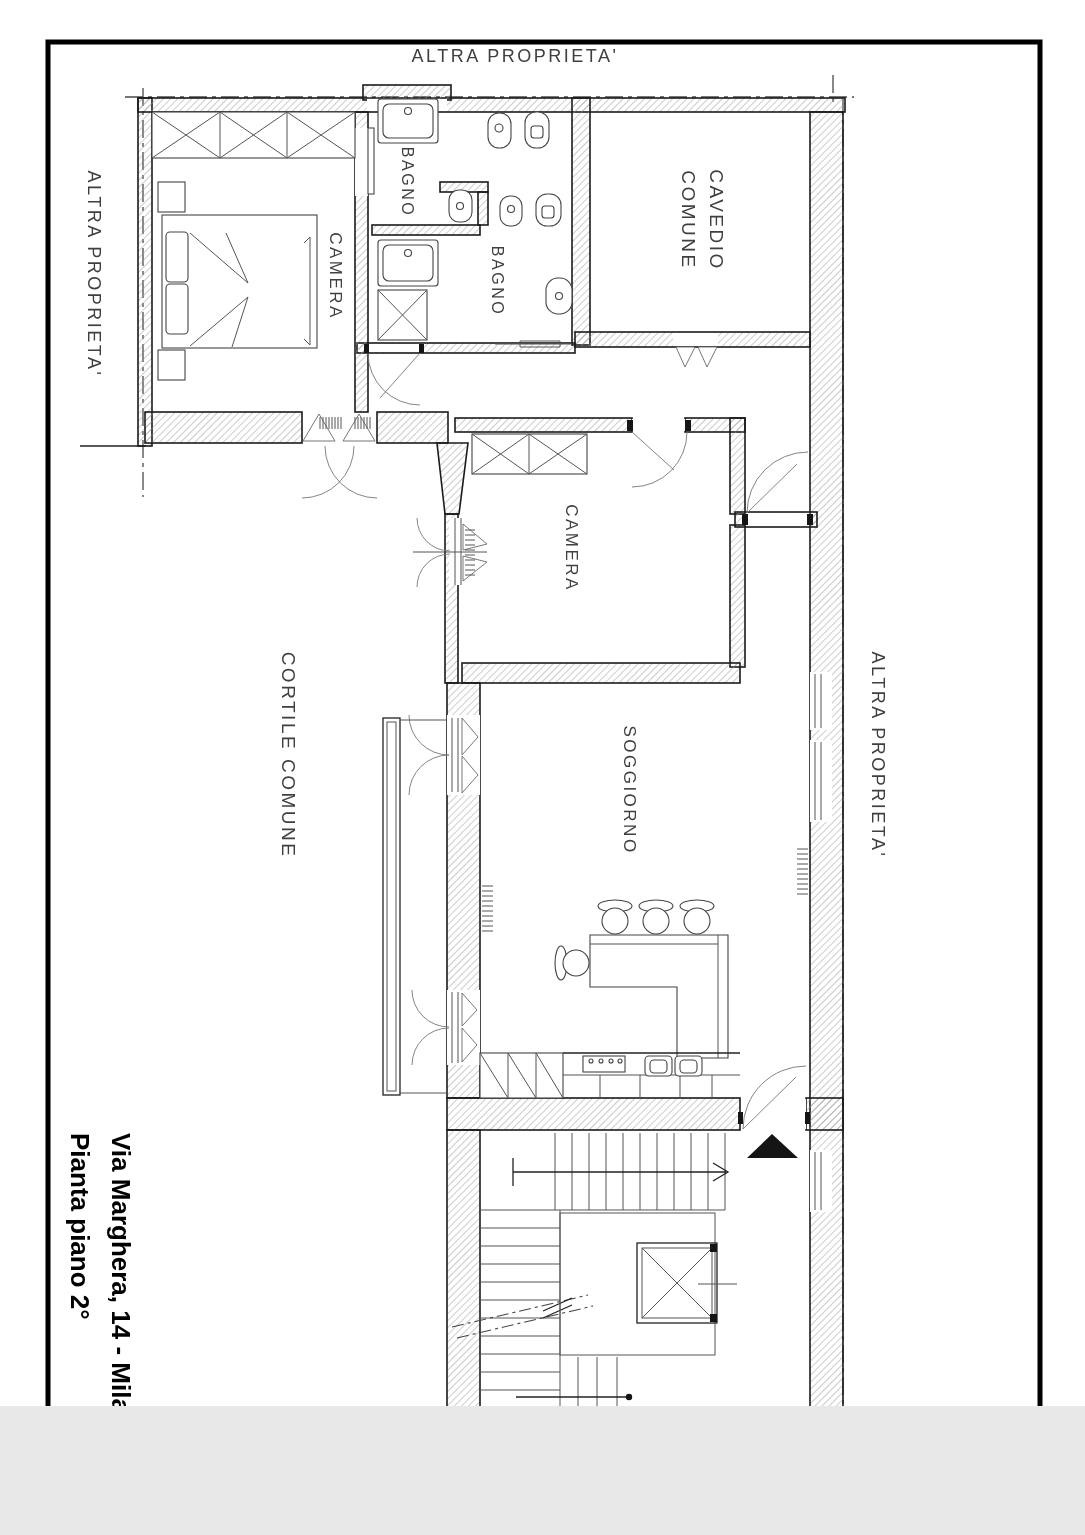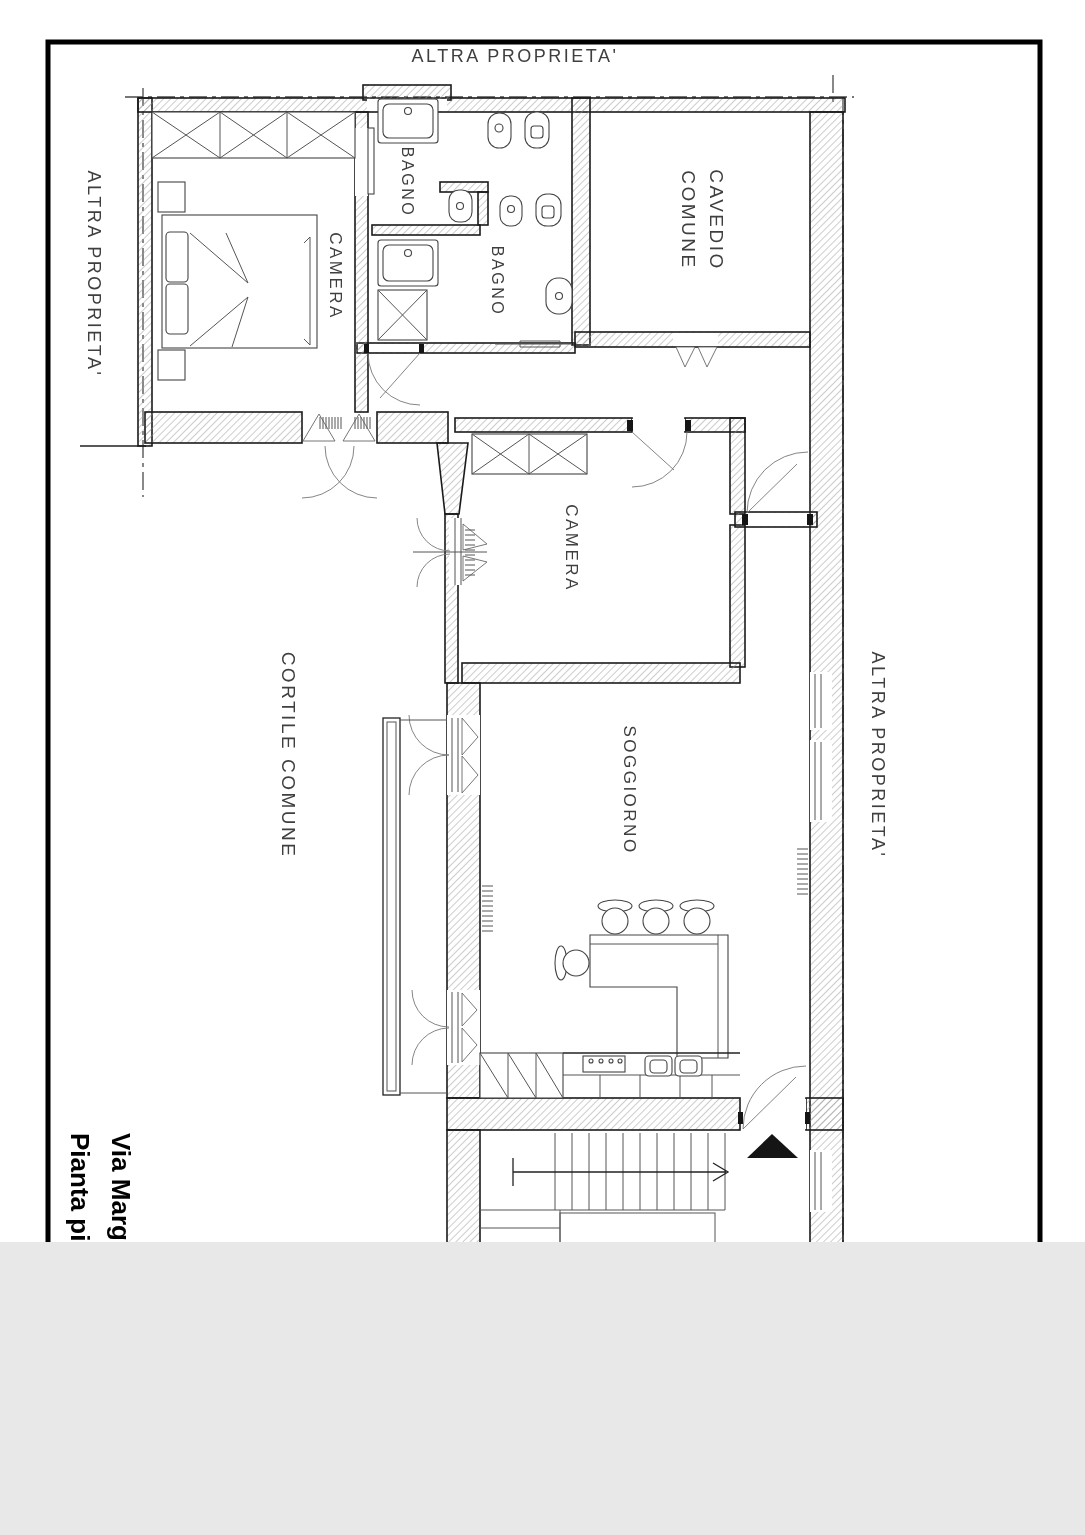--- a/index.html
+++ b/index.html
@@ -1,16 +1,16 @@
 <!DOCTYPE html>
 <html><head>
 <meta charset="utf-8">
 <style>
   html,body{margin:0;padding:0;background:#e8e8e8;}
-  .page{width:1085px;height:1242px;background:#ffffff;position:relative;margin:0 auto;
+  .page{width:1085px;height:1406px;background:#ffffff;position:relative;margin:0 auto;
         font-family:"Liberation Sans",sans-serif;}
   svg{display:block;width:1085px;height:1535px;}
   .wall{fill:url(#hatch);stroke:#1b1b1b;stroke-width:1.6;}
   .gap{fill:#ffffff;stroke:none;}
   .thin{stroke:#555;stroke-width:1;fill:none;}
   .med{stroke:#222;stroke-width:1.3;fill:none;}
   .fx{stroke:#444;stroke-width:1.1;fill:#ffffff;}
   .arc{stroke:#777;stroke-width:0.9;fill:none;}
   .tri{stroke:#666;stroke-width:0.9;fill:#ffffff;}
   .blk{fill:#151515;stroke:none;}

